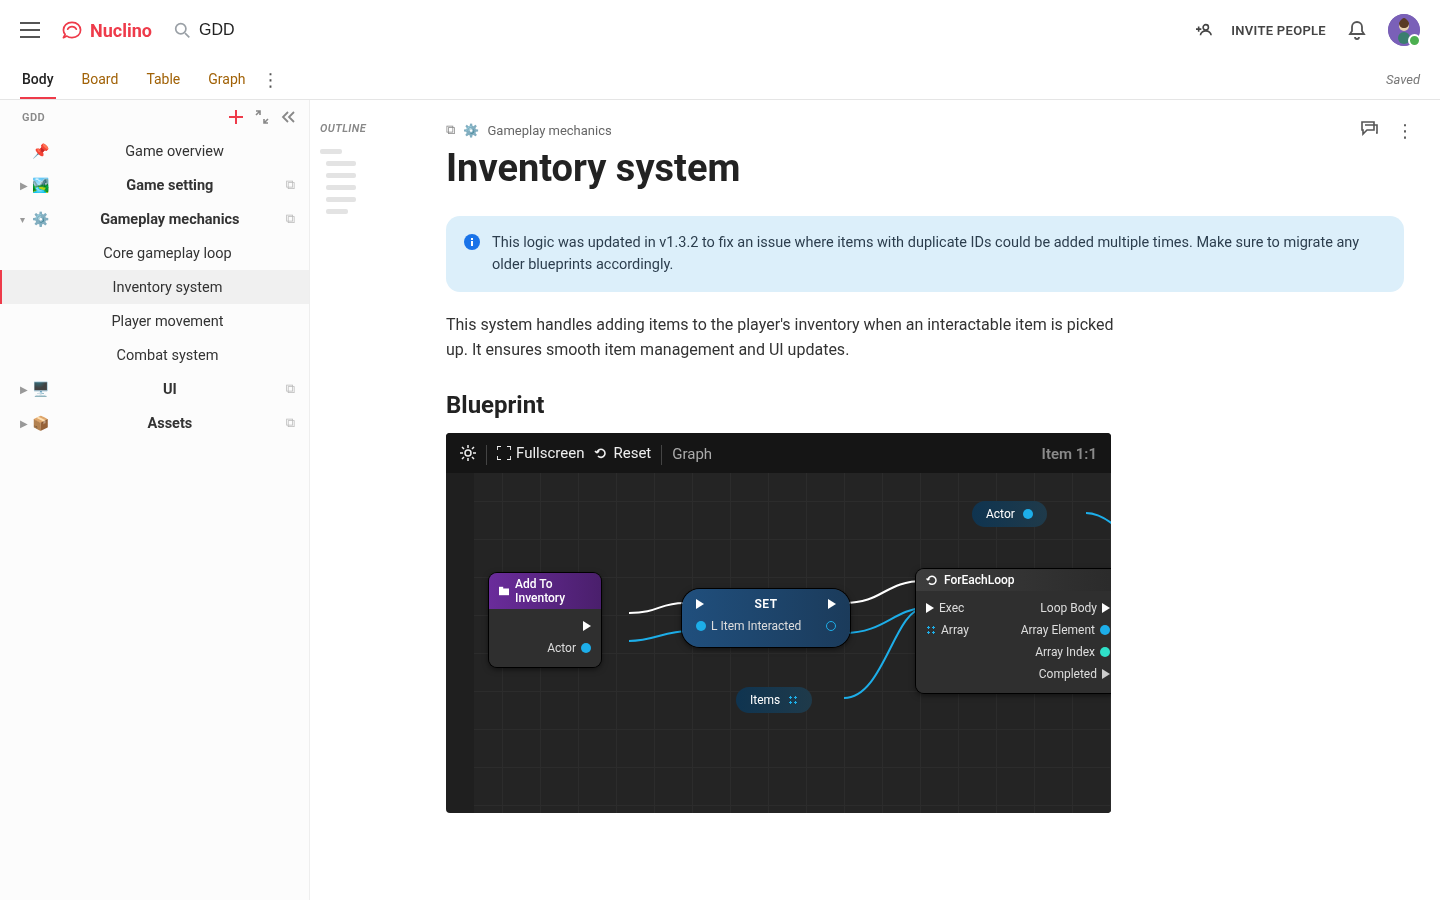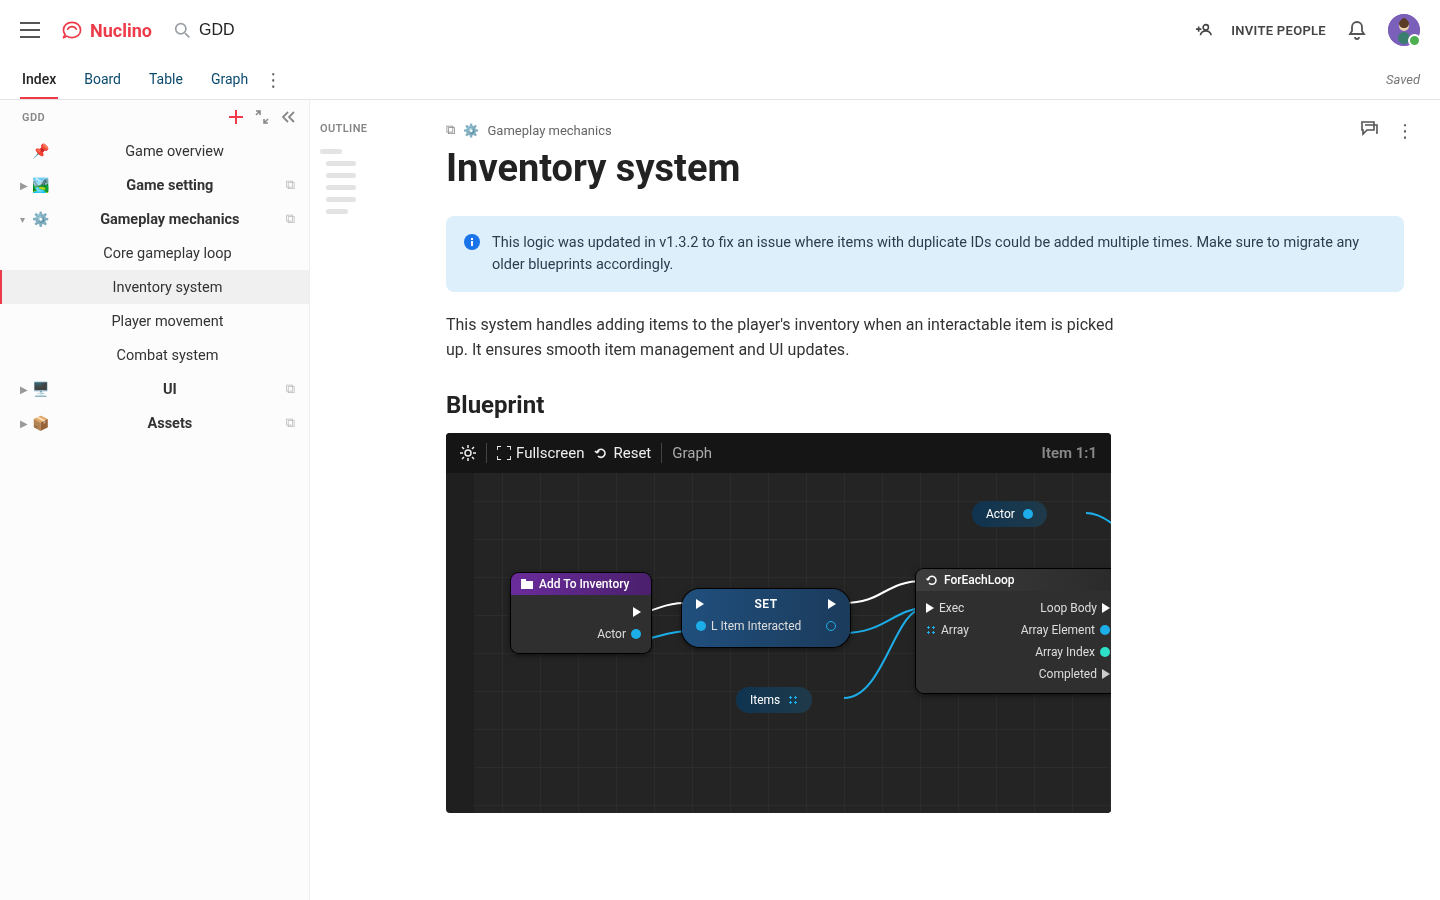--- a/index.html
+++ b/index.html
@@ -12,21 +12,21 @@
   .search input { border: none; outline: none; font-size: 16px; color: #222; width: 200px; }
   .topbar-right { margin-left: auto; display: flex; align-items: center; gap: 22px; }
   .invite { display: flex; align-items: center; gap: 19px; font-size: 13px; font-weight: 600; letter-spacing: 0.3px; color: #444; cursor: pointer; }
   .bell { color: #555; cursor: pointer; }
   .avatar { position: relative; width: 32px; height: 32px; border-radius: 50%; background: linear-gradient(135deg, #6e5aa6, #8a6fc7); cursor: pointer; overflow: visible; }
   .avatar::after { content: ""; position: absolute; right: -1px; bottom: -1px; width: 9px; height: 9px; background: #4caf50; border: 2px solid #fff; border-radius: 50%; }
   .avatar svg { width: 100%; height: 100%; border-radius: 50%; }
   
   .tabsrow { height: 40px; display: flex; align-items: center; padding: 0 20px; border-bottom: 1px solid #e5e5e5; }
   .tabs { display: flex; gap: 24px; }
-  .tab { font-size: 14px; color: #0c4a6e; padding: 10px 2px; cursor: pointer; }
+  .tab { font-size: 14px; color: #a16207; padding: 10px 2px; cursor: pointer; }
   .tab.active { color: #222; border-bottom: 2px solid #ee3b4a; font-weight: 500; }
   .tabs-more { margin-left: 14px; color: #555; cursor: pointer; font-size: 18px; }
   .tabsrow .saved { margin-left: auto; font-size: 13px; color: #777; font-style: italic; }
   
   .layout { display: flex; height: calc(100% - 100px); }
   
   .sidebar { width: 310px; border-right: 1px solid #eee; background: #fcfcfc; display: flex; flex-direction: column; }
   .sidebar-hdr { display: flex; align-items: center; padding: 10px 14px 4px 22px; }
   .sb-title { font-size: 11px; font-weight: 600; letter-spacing: 0.4px; color: #888; }
   .sb-actions { margin-left: auto; display: flex; gap: 12px; align-items: center; }
@@ -36,37 +36,37 @@
   .node { display: flex; align-items: center; height: 34px; padding: 0 14px 0 20px; cursor: pointer; }
   .node .arrow { width: 10px; display: inline-flex; color: #999; font-size: 10px; margin-right: 2px; }
   .node .emj { width: 18px; text-align: center; margin-right: 4px; font-size: 14px; }
   .node .lbl { flex: 1; text-align: center; }
   .node .dup { color: #bbb; font-size: 13px; }
   .node.bold .lbl { font-weight: 700; }
   .child { padding-left: 40px; }
   .child.selected { background: #f0f0f0; position: relative; }
   .child.selected::before { content: ""; position: absolute; left: 0; top: 0; bottom: 0; width: 2px; background: #ee3b4a; }
   
-  .outline { width: 100px; padding: 22px 10px; }
+  .outline { width: 100px; padding: 22px 10px; font-style: italic; }
   .outline-title { font-size: 11px; font-weight: 600; letter-spacing: 0.4px; color: #888; margin-bottom: 14px; }
   .outline-lines div { height: 5px; background: #e3e3e3; border-radius: 2px; margin-bottom: 7px; }
   
   .main { flex: 1; position: relative; padding: 22px 36px; overflow: hidden; }
   .doc-actions { position: absolute; top: 20px; right: 26px; display: flex; gap: 18px; color: #555; }
   .doc-actions span { cursor: pointer; }
   .breadcrumb { display: flex; align-items: center; gap: 8px; font-size: 13px; color: #666; margin-bottom: 8px; }
   .breadcrumb .ico { color: #888; }
   h1.title { font-size: 38px; font-weight: 700; color: #222; margin-bottom: 26px; }
-  .callout { display: flex; gap: 12px; background: #dceffa; border-radius: 8px; padding: 16px 18px; font-size: 14.5px; color: #2c3e4e; line-height: 1.5; margin-bottom: 20px; }
+  .callout { display: flex; gap: 12px; background: #dceffa; border-radius: 14px; padding: 16px 18px; font-size: 14.5px; color: #2c3e4e; line-height: 1.5; margin-bottom: 20px; }
   .callout .ico { flex: 0 0 auto; color: #1a73e8; margin-top: 2px; }
   p.body { font-size: 16px; line-height: 1.6; color: #333; margin-bottom: 28px; max-width: 680px; }
   h2.section { font-size: 24px; font-weight: 700; margin-bottom: 14px; }
   
   .bp { width: 665px; height: 380px; background: #1f1f1f; border-radius: 4px; overflow: hidden; position: relative; }
-  .bp-toolbar { height: 40px; background: #151515; display: flex; align-items: center; padding: 12px 14px; gap: 10px; color: #eee; font-size: 15px; }
+  .bp-toolbar { height: 40px; background: #151515; display: flex; padding: 12px 14px; gap: 10px; color: #eee; font-size: 15px; }
   .bp-toolbar .sep { width: 1px; height: 20px; background: #444; }
   .bp-toolbar .btn { display: flex; align-items: center; gap: 5px; cursor: pointer; }
   .bp-toolbar .zoom { margin-left: auto; color: #8a8a8a; font-weight: 600; }
   .bp-canvas { position: absolute; left: 0; right: 0; top: 40px; bottom: 0;
     background-color: #242424;
     background-image: linear-gradient(#2c2c2c 1px, transparent 1px), linear-gradient(90deg, #2c2c2c 1px, transparent 1px);
     background-size: 38px 38px;
     background-position: -10px -10px;
     margin-left: 28px;
   }
@@ -132,21 +132,21 @@
           <circle cx="16" cy="12" r="5" fill="#e9d2b0"></circle>
           <rect x="10" y="18" width="12" height="12" rx="6" fill="#3a7e6e"></rect>
           <path d="M11 9c1-3 4-5 5-5s4 2 5 5c0 3-2 5-5 5s-5-2-5-5z" fill="#5a3b26"></path>
         </svg>
     </div>
   </div>
 </div>
 
 <div class="tabsrow">
   <div class="tabs">
-    <div class="tab active">Index</div>
+    <div class="tab active">Body</div>
     <div class="tab">Board</div>
     <div class="tab">Table</div>
     <div class="tab">Graph</div>
   </div>
   <div class="tabs-more">⋮</div>
   <div class="saved">Saved</div>
 </div>
 
 <div class="layout">
 
@@ -296,21 +296,21 @@
           <path d="M617 108 C660 108 660 170 680 190" stroke="#fff" stroke-width="2" fill="none"></path>
           <path d="M617 135 C648 135 655 200 680 220" stroke="#1daee9" stroke-width="2" fill="none"></path>
           <path d="M617 161 C648 161 655 180 690 180" stroke="#2fe0c9" stroke-width="2" fill="none"></path>
         </svg>
 
         <div class="pill" style="position:absolute; left:498px; top:28px">
           <span>Actor</span>
             <span class="dot"></span>
         </div>
 
-        <div class="bpnode inv" style="left:37px; top:100px; width:140px">
+        <div class="bpnode inv" style="left:15px; top:100px; width:112px">
           <div class="hdr">
               <svg width="12" height="10" viewBox="0 0 12 10">
                 <rect x="0" y="2" width="12" height="8" fill="#fff"></rect>
                 <rect x="0" y="0" width="5" height="3" fill="#fff"></rect>
               </svg>
             <span>Add To Inventory</span>
             </div>
           <div class="body">
             <div class="row">
                 <span></span>

